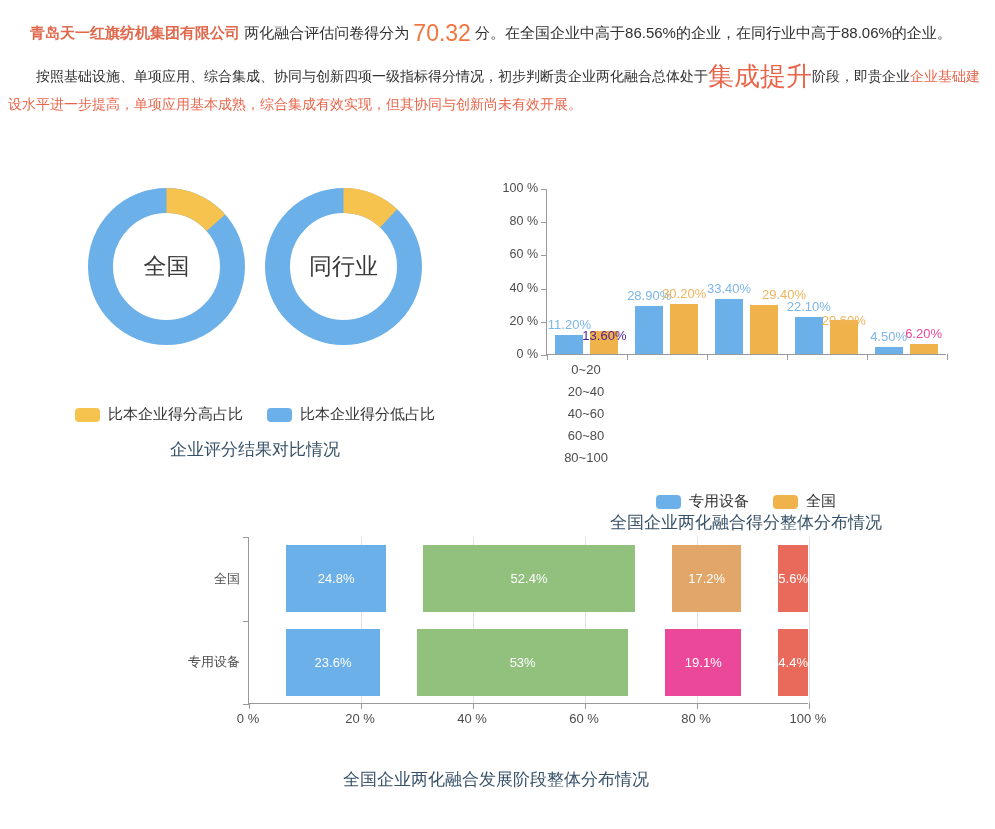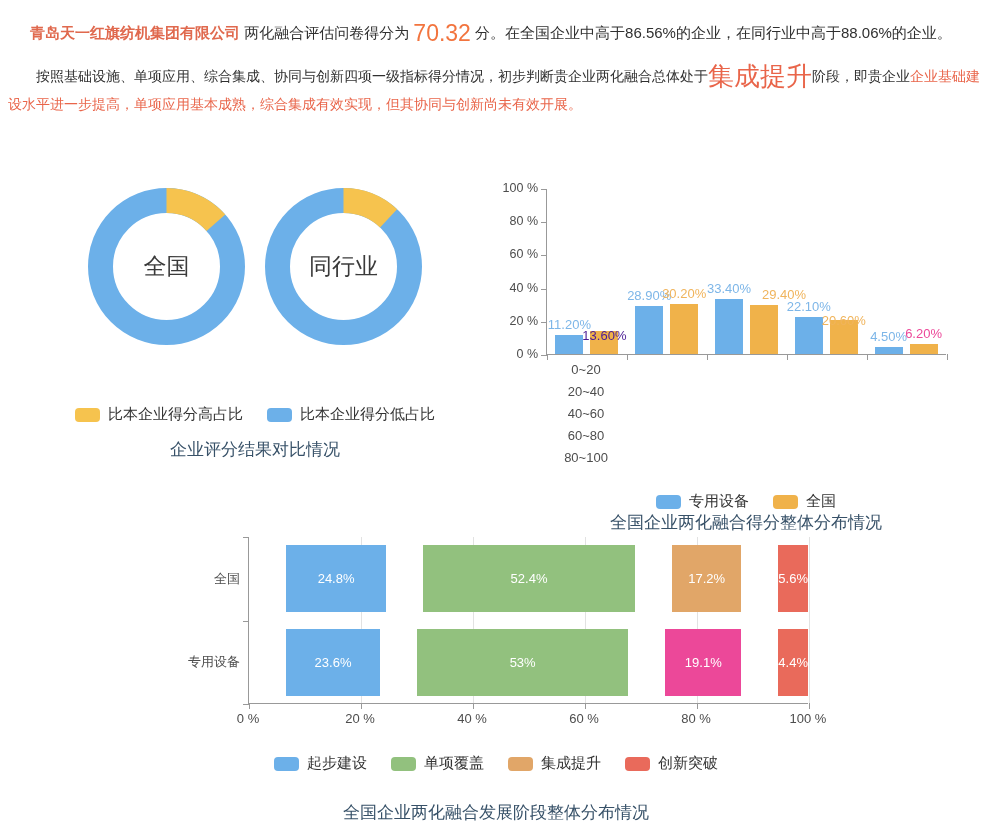--- a/index.html
+++ b/index.html
@@ -60,21 +60,21 @@
   .stage-label { height:83.5px; display:flex; align-items:center; justify-content:flex-end; padding-right:8px; font-size:13px; color:#4d4d4d; }
   .stage-plot { position:relative; width:560px; height:167px; border-left:1px solid #999; border-bottom:1px solid #999; }
   .gridline { position:absolute; top:0; bottom:0; width:1px; background:#e2e2e2; }
   .band { position:relative; height:83.5px; display:flex; align-items:center; z-index:1; }
   .hstack { display:flex; width:100%; height:67px; }
   .seg { display:flex; align-items:center; justify-content:center; overflow:visible;margin-left:37px; }
   .seg-label { color:#fff; font-size:13px; white-space:nowrap; }
   .stage-xlabels { position:relative; height:24px; margin-left:92px; width:560px; }
   .stage-xlab { position:absolute; top:7px; transform:translateX(-50%); font-size:13px; color:#4d4d4d; white-space:nowrap; }
   .stage-panel .legend { margin-top:26px; }
-  .stage-panel .chart-title { margin-top:28px; }
+  .stage-panel .chart-title { margin-top:40px; }
 </style>
 </head>
 <body>
 
 <div class="page">
 
   <p class="para1"><span class="company">青岛天一红旗纺机集团有限公司</span><span> 两化融合评估问卷得分为 </span><span class="score">70.32</span><span> 分。在全国企业中高于86.56%的企业，在同行业中高于88.06%的企业。</span></p>
 
   <p class="para2"><span>按照基础设施、单项应用、综合集成、协同与创新四项一级指标得分情况，初步判断贵企业两化融合总体处于</span><span class="stage-big">集成提升</span><span>阶段，即贵企业</span><span class="orange">企业基础建设水平进一步提高，单项应用基本成熟，综合集成有效实现，但其协同与创新尚未有效开展。</span></p>
 
@@ -255,34 +255,16 @@
         </div>
     </div>
     <div class="stage-xlabels">
         <div class="stage-xlab" style="left: 0px;">0 %</div>
         <div class="stage-xlab" style="left: 112px;">20 %</div>
         <div class="stage-xlab" style="left: 224px;">40 %</div>
         <div class="stage-xlab" style="left: 336px;">60 %</div>
         <div class="stage-xlab" style="left: 448px;">80 %</div>
         <div class="stage-xlab" style="left: 560px;">100 %</div>
       </div>
-    <div class="legend">
-        <div class="legend-item">
-          <div class="swatch" style="background: rgb(108, 176, 233);"></div>
-          <div class="legend-text">起步建设</div>
-        </div>
-        <div class="legend-item">
-          <div class="swatch" style="background: rgb(146, 193, 126);"></div>
-          <div class="legend-text">单项覆盖</div>
-        </div>
-        <div class="legend-item">
-          <div class="swatch" style="background: rgb(225, 166, 104);"></div>
-          <div class="legend-text">集成提升</div>
-        </div>
-        <div class="legend-item">
-          <div class="swatch" style="background: rgb(233, 106, 91);"></div>
-          <div class="legend-text">创新突破</div>
-        </div>
-      </div>
     <div class="chart-title">全国企业两化融合发展阶段整体分布情况</div>
   </div>
 
 </div>
 
 </body></html>

